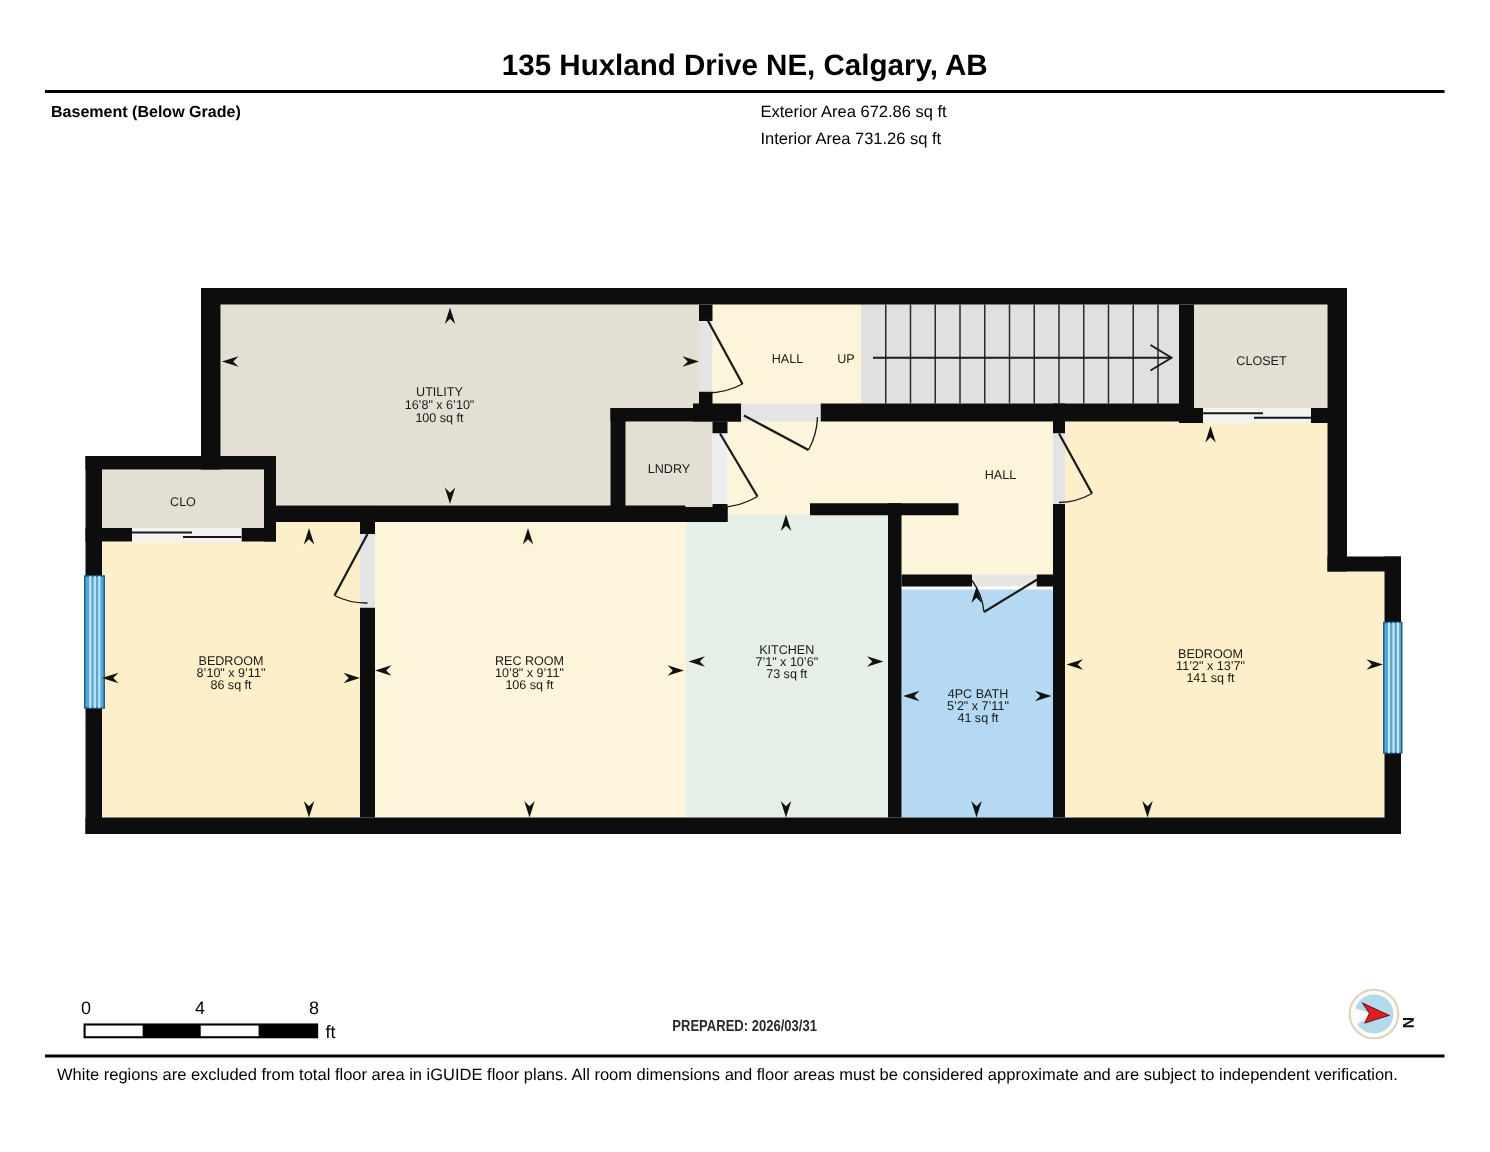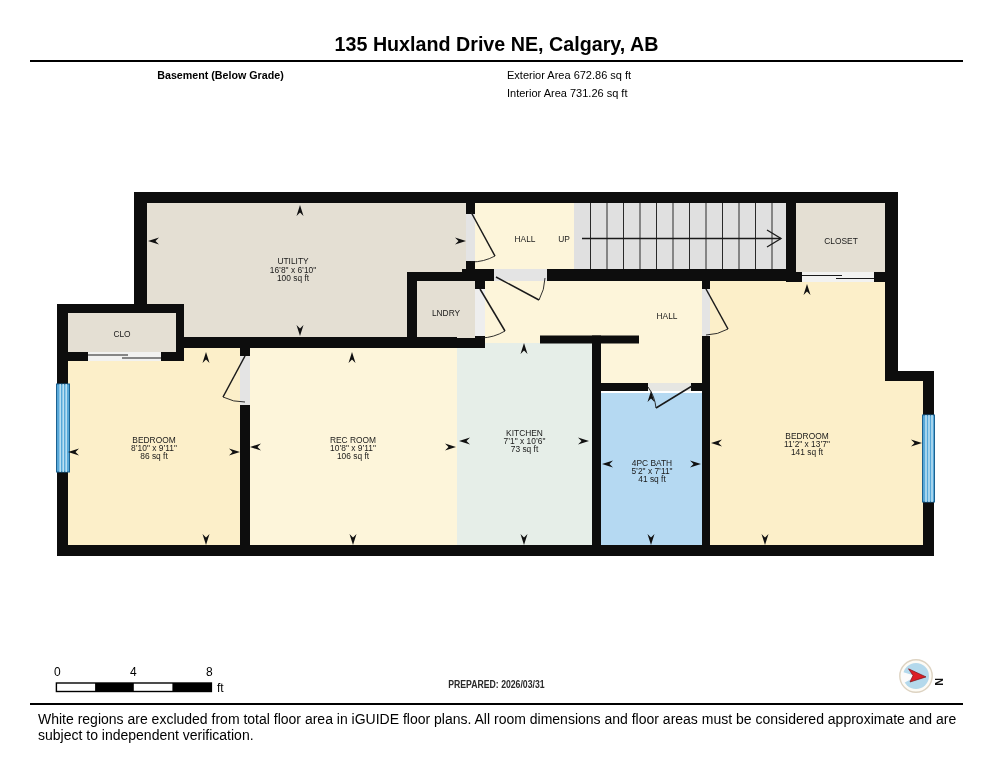--- a/index.html
+++ b/index.html
@@ -6,21 +6,21 @@
   body{width:993px;height:768px;position:relative;font-family:"Liberation Sans",sans-serif;}
   .abs{position:absolute;}
 </style>
 </head>
 <body>
 
 <div class="abs" style="left:0;top:33px;width:993px;text-align:center;font-size:19.7px;font-weight:bold;color:#000;">135 Huxland Drive NE, Calgary, AB</div>
 
 <div class="abs" style="left:30px;top:60px;width:933px;height:2px;background:#000;"></div>
 
-<div class="abs" style="left:0;top:69px;width:441px;text-align:center;font-size:10.7px;font-weight:bold;color:#000;">Basement (Below Grade)</div>
+<div class="abs" style="left:0;top:69px;width:441px;text-align:left;font-size:10.7px;font-weight:bold;color:#000;padding-left:34px;">Basement (Below Grade)</div>
 
 <div class="abs" style="left:507px;top:69px;font-size:11px;color:#000;">Exterior Area 672.86 sq ft</div>
 
 <div class="abs" style="left:507px;top:87px;font-size:11px;color:#000;">Interior Area 731.26 sq ft</div>
 
 <svg class="abs" style="left:0;top:0;" width="993" height="768" viewBox="0 0 993 768">
 
   <path d="M147,203 H466 V272 H407 V337 H180 V304 H147 Z" fill="#e4dfd3"></path>
 
   <rect x="67" y="313" width="109" height="39" fill="#e4dfd3"></rect>
@@ -307,13 +307,13 @@
 
   <path d="M11,23.5 L26.5,28.3 L12.5,35.8 Z" fill="#fbfbfb"></path>
 
   <path d="M18.5,20.8 L36,28.9 L20,34 L23,27.5 Z" fill="#dc1f26" stroke="#7a1217" stroke-width="0.7"></path>
 
   <text x="48" y="33" fill="#111" font-family="Liberation Sans, sans-serif" font-size="10.5" font-weight="bold" transform="rotate(90 48 30)">N</text>
 </svg>
 
 <div class="abs" style="left:30px;top:703px;width:933px;height:2px;background:#000;"></div>
 
-<div class="abs" style="left:38px;top:711px;font-size:14px;color:#000;">White regions are excluded from total floor area in iGUIDE floor plans. All room dimensions and floor areas must be considered approximate and are subject to independent verification.</div>
+<div class="abs" style="left:38px;top:711px;font-size:11px;color:#000;">White regions are excluded from total floor area in iGUIDE floor plans. All room dimensions and floor areas must be considered approximate and are subject to independent verification.</div>
 
 </body></html>

